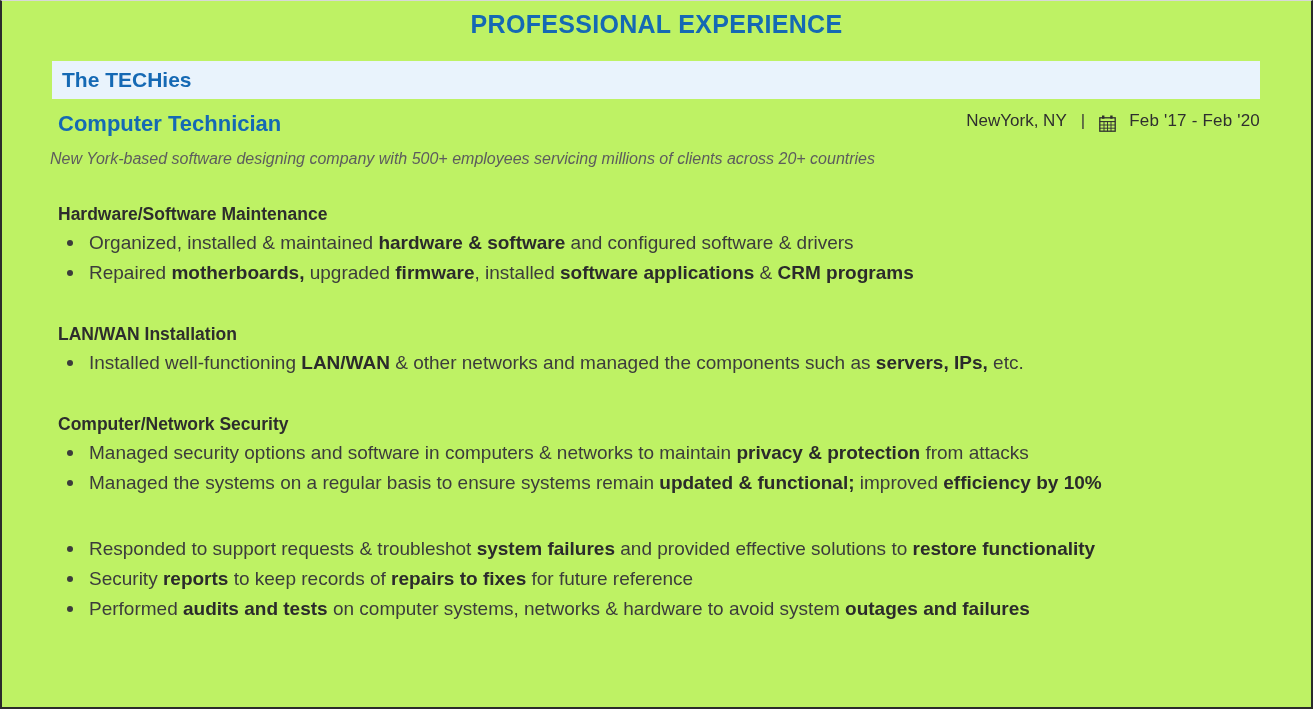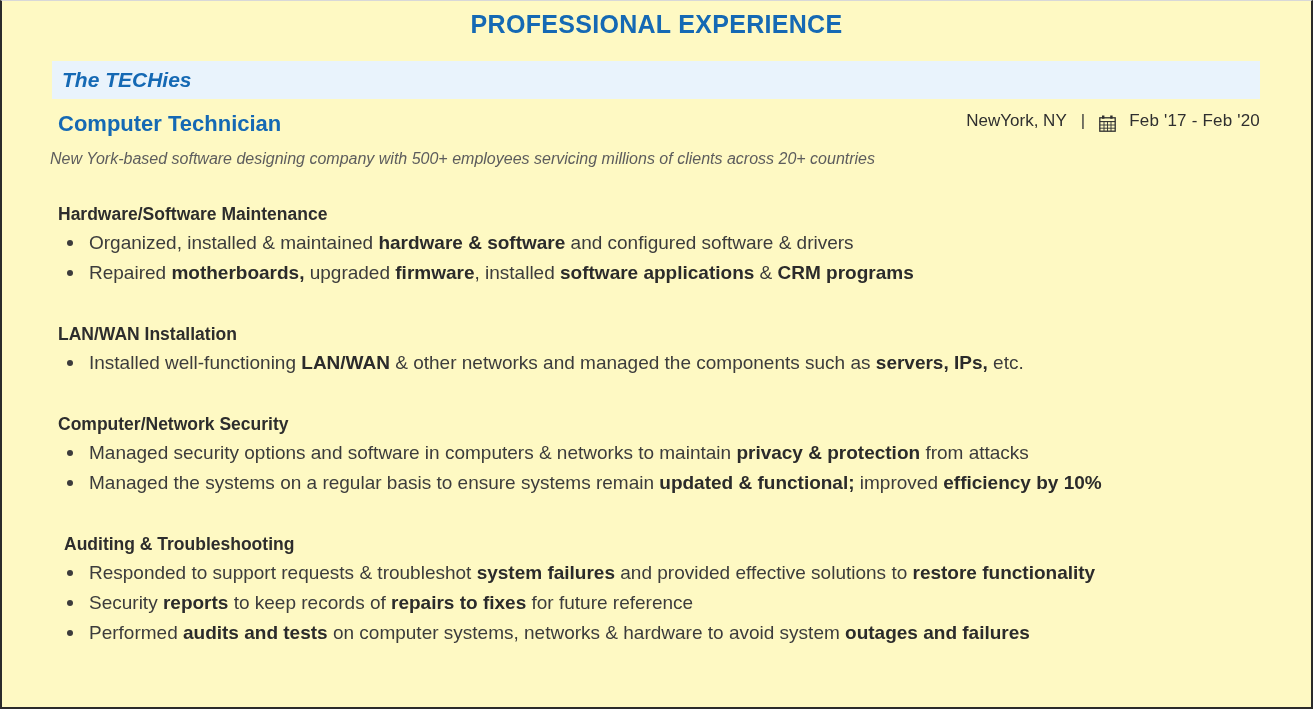--- a/index.html
+++ b/index.html
@@ -8,21 +8,21 @@
     background: #ffffff;
   }
   body {
     font-family: "Liberation Sans", sans-serif;
     -webkit-font-smoothing: antialiased;
   }
   .page {
     position: relative;
     width: 1313px;
     height: 709px;
-    background: #fef9c3;
+    background: #bef264;
     box-sizing: border-box;
     border-left: 2px solid #2b2b2b;
     border-right: 2px solid #2b2b2b;
     border-top: 1px solid #d8d8d8;
     border-bottom: 2px solid #2b2b2b;
     overflow: hidden;
   }
   .inner {
     position: absolute;
     left: 8px;
@@ -50,21 +50,20 @@
     background: #e9f3fc;
     display: flex;
     align-items: center;
     box-sizing: border-box;
     padding-left: 10px;
   }
   .company-name {
     color: #1569b4;
     font-weight: bold;
     font-size: 21px;
-    font-style: italic;
   }
 
   
   .role-row {
     margin: 12px 0 0 42px;
     width: 1208px;
     display: flex;
     align-items: flex-start;
     justify-content: space-between;
   }
@@ -194,21 +193,20 @@
           </ul>
         </div>
         <div class="subsection">
           <div class="sub-heading">Computer/Network Security</div>
           <ul class="bullets">
             <li><span>Managed security options and software in computers &amp; networks to maintain </span><b>privacy &amp; protection</b><span> from attacks</span></li>
             <li><span>Managed the systems on a regular basis to ensure systems remain </span><b>updated &amp; functional;</b><span> improved </span><b>efficiency by 10%</b></li>
           </ul>
         </div>
         <div class="subsection indented">
-          <div class="sub-heading">Auditing &amp; Troubleshooting</div>
           <ul class="bullets">
             <li><span>Responded to support requests &amp; troubleshot </span><b>system failures</b><span> and provided effective solutions to </span><b>restore functionality</b></li>
             <li><span>Security </span><b>reports</b><span> to keep records of </span><b>repairs to fixes</b><span> for future reference</span></li>
             <li><span>Performed </span><b>audits and tests</b><span> on computer systems, networks &amp; hardware to avoid system </span><b>outages and failures</b></li>
           </ul>
         </div>
       </div>
 
   </div>
 </div>

